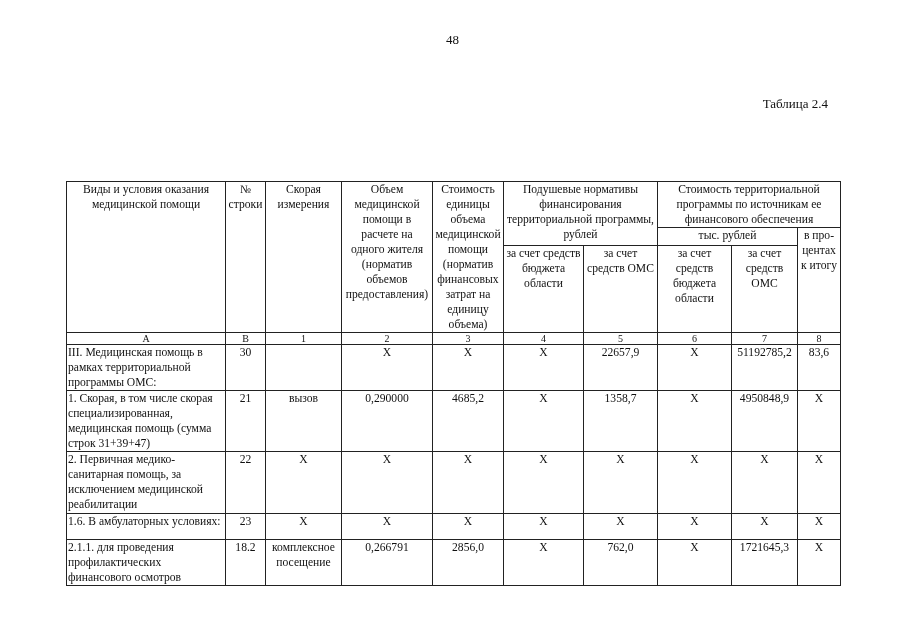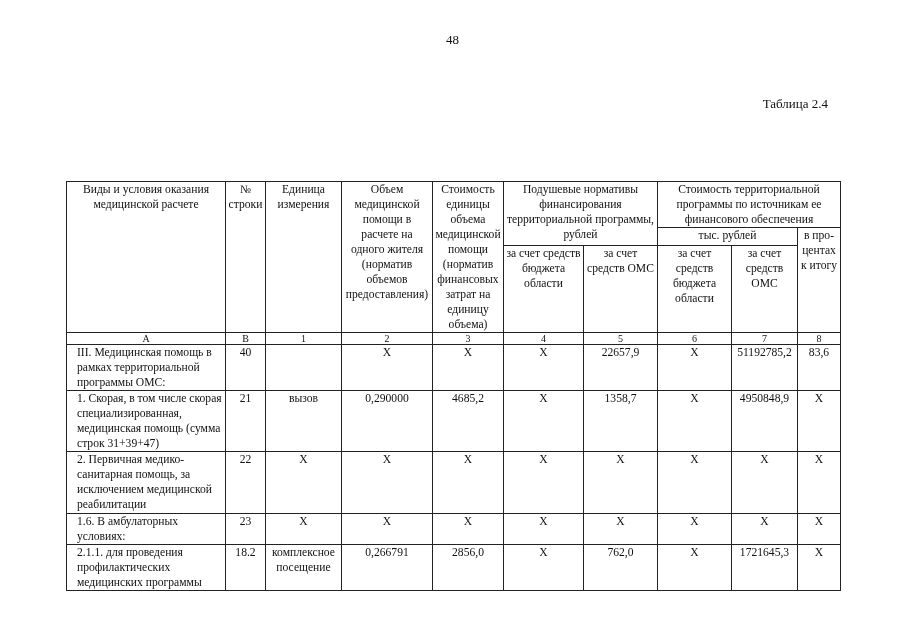--- a/index.html
+++ b/index.html
@@ -5,21 +5,21 @@
   html, body { margin: 0; padding: 0; background: #ffffff; }
   body { width: 905px; height: 640px; position: relative; overflow: hidden;
          font-family: "Liberation Serif", "DejaVu Serif", serif; color: #111; }
   .page-number { position: absolute; top: 32px; left: 0; width: 905px; text-align: center; font-size: 13px; }
   .table-label { position: absolute; top: 96px; right: 77px; font-size: 13px; }
   .doc-title { position: absolute; top: 128px; left: 0; width: 905px; text-align: center;
                font-weight: bold; font-size: 14px; line-height: 19px; }
   table.main { position: absolute; top: 181px; left: 66px; border-collapse: collapse;
                table-layout: fixed; font-size: 11.6px; line-height: 15px; }
   table.main td { border: 1px solid #222; vertical-align: top; padding: 0 2px; text-align: center; }
-  table.main td.left { text-align: left; padding-left: 10px; }
+  table.main td.left { text-align: left; padding-left: 1px; }
   .idx td { font-size: 10px; line-height: 11px; padding: 0; }
 </style>
 </head>
 <body>
 
 <div class="page-number">48</div>
 <div class="table-label">Таблица 2.4</div>
 <div class="doc-title">
 </div>
 
@@ -31,23 +31,23 @@
       <col style="width:91px">
     <col style="width:71px">
       <col style="width:80px">
       <col style="width:74px">
       <col style="width:74px">
     <col style="width:66px">
       <col style="width:43px">
   </colgroup>
   <tbody>
       <tr style="height:45px">
-    <td rowspan="3">Виды и условия оказания медицинской расчете</td>
+    <td rowspan="3">Виды и условия оказания медицинской помощи</td>
     <td rowspan="3">№ строки</td>
-    <td rowspan="3">Единица измерения</td>
+    <td rowspan="3">Скорая измерения</td>
     <td rowspan="3">Объем медицинской помощи в расчете на одного жителя (норматив объемов предоставления)</td>
     <td rowspan="3">Стоимость единицы объема медицинской помощи (норматив финансовых затрат на единицу объема)</td>
     <td colspan="2" rowspan="2">Подушевые нормативы финансирования территориальной программы, рублей</td>
     <td colspan="3">Стоимость территориальной программы по источникам ее финансового обеспечения</td>
   </tr>
   <tr style="height:15px">
     <td colspan="2">тыс. рублей</td>
     <td rowspan="2">в про-центах к итогу</td>
   </tr>
   <tr style="height:87px">
@@ -64,21 +64,21 @@
     <td>3</td>
     <td>4</td>
     <td>5</td>
     <td>6</td>
     <td>7</td>
     <td>8</td>
   </tr>
 
   <tr style="height:46px">
     <td class="left">III. Медицинская помощь в рамках территориальной программы ОМС:</td>
-    <td>40</td>
+    <td>30</td>
     <td></td>
     <td>Х</td>
     <td>Х</td>
     <td>Х</td>
     <td>22657,9</td>
     <td>Х</td>
     <td>51192785,2</td>
     <td>83,6</td>
   </tr>
   <tr style="height:59px">
@@ -111,21 +111,21 @@
     <td>Х</td>
     <td>Х</td>
     <td>Х</td>
     <td>Х</td>
     <td>Х</td>
     <td>Х</td>
     <td>Х</td>
     <td>Х</td>
   </tr>
   <tr style="height:46px">
-    <td class="left">2.1.1. для проведения профилактических медицинских программы</td>
+    <td class="left">2.1.1. для проведения профилактических финансового осмотров</td>
     <td>18.2</td>
     <td>комплексное посещение</td>
     <td>0,266791</td>
     <td>2856,0</td>
     <td>Х</td>
     <td>762,0</td>
     <td>Х</td>
     <td>1721645,3</td>
     <td>Х</td>
   </tr>

